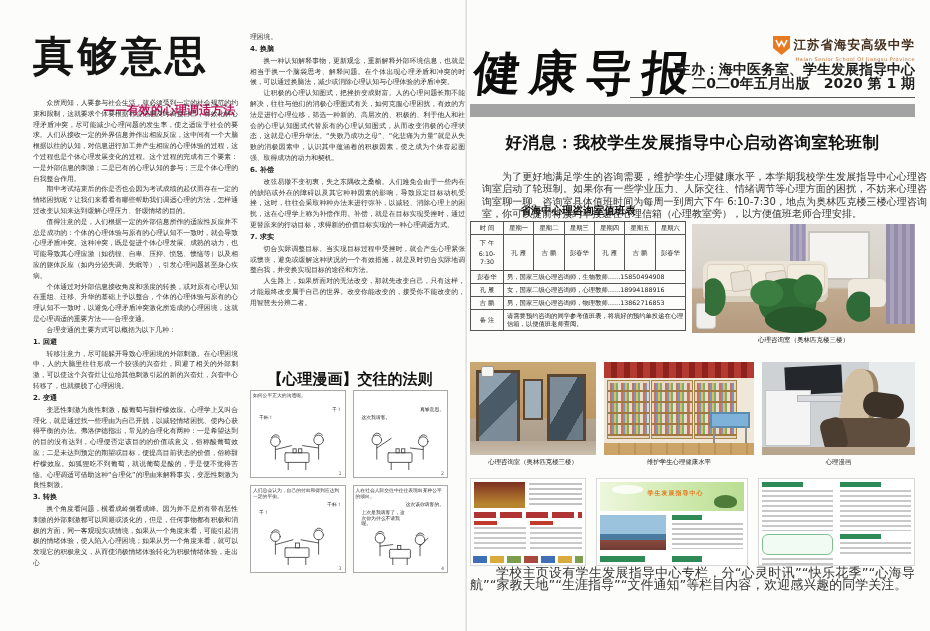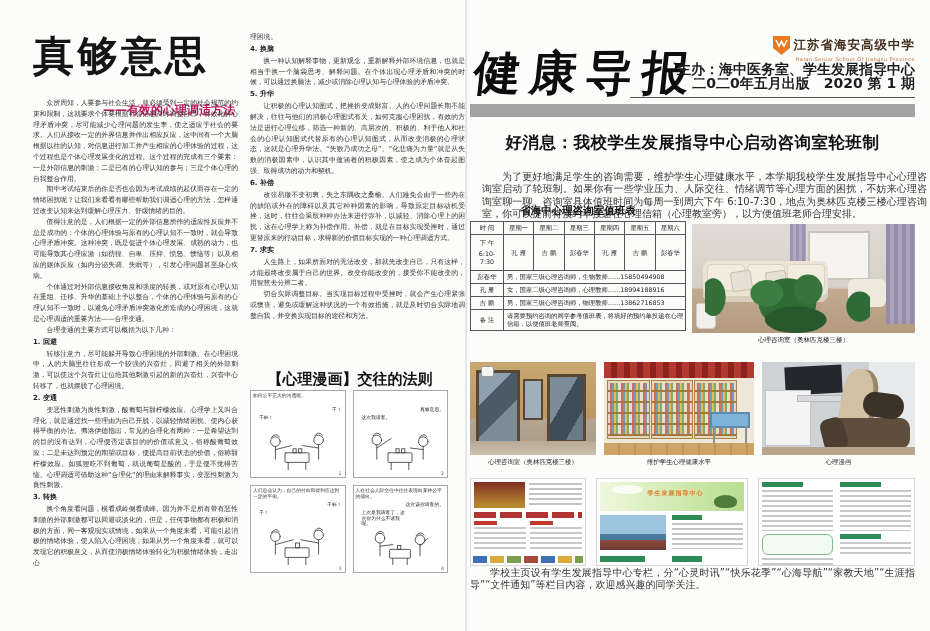--- a/index.html
+++ b/index.html
@@ -121,21 +121,21 @@
   .t2chip{position:absolute;left:50%;top:42%;width:20%;height:6%;background:#2e8b57;}
   .t2lines{position:absolute;left:50%;right:3%;top:51%;height:30%;background:repeating-linear-gradient(180deg,#c5c5c5 0 2px,transparent 2px 5px);}
   .t2f1{position:absolute;left:2%;bottom:3%;width:30%;height:7%;background:#2e8b57;}
   .t2f2{position:absolute;left:50%;bottom:3%;width:20%;height:7%;background:#2e8b57;}
   .t3col{position:absolute;top:3%;width:46%;height:94%;}
   .t3c1{left:2%;} .t3c2{right:2%;}
   .t3chip{height:7%;width:58%;background:#2e8b57;margin-bottom:3px;}
   .t3lines{height:50%;background:repeating-linear-gradient(180deg,#c8c8c8 0 2px,transparent 2px 5px);margin-bottom:3px;}
   .t3lines2{height:16%;background:repeating-linear-gradient(180deg,#c8c8c8 0 2px,transparent 2px 5px);}
   .t3card{height:24%;border:1px solid #7fbf8f;border-radius:6px;background:#f2faf4;margin-bottom:3px;}
-  .botcap{position:absolute;left:0;top:539px;width:100%;font-size:10px;line-height:11.5px;text-align:justify;text-indent:2em;margin:0;color:#333;}
+  .botcap{position:absolute;left:0;top:539px;width:100%;font-size:13px;line-height:11.5px;text-align:justify;text-indent:2em;margin:0;color:#333;}
   .sketch{stroke:#444;fill:none;stroke-width:1.1;stroke-linecap:round;}
 </style>
 </head>
 <body>
 
 <div class="sheet">
   <div class="fold"></div>
 
   <section class="page" id="pageL">
     <header class="title-block">
@@ -154,27 +154,26 @@
       <p class="bh">2. 变通</p>
       <p class="bp ind">变恶性刺激为良性刺激，酸葡萄与甜柠檬效应。心理学上又叫合理化，就是通过找一些理由为自己开脱，以减轻情绪困扰、使内心获得平衡的办法。弗洛伊德指出，常见的合理化有两种：一是希望达到的目的没有达到，心理便否定该目的的价值或意义，俗称酸葡萄效应；二是未达到预定的期望或目标，便提高目前状态的价值，俗称甜柠檬效应。如狐狸吃不到葡萄，就说葡萄是酸的，于是便不觉得苦恼。心理调适可借助这种“合理化”的理由来解释事实，变恶性刺激为良性刺激。</p>
       <p class="bh">3. 转换</p>
       <p class="bp ind">换个角度看问题，横看成岭侧看成峰。因为并不是所有带有恶性刺激的外部刺激都可以回避或淡化的，但是，任何事物都有积极和消极的方面，同一客观现实或情境，如果从一个角度来看，可能引起消极的情绪体验，使人陷入心理困境；如果从另一个角度来看，就可以发现它的积极意义，从而使消极情绪体验转化为积极情绪体验，走出心</p>
     </div>
 
     <div class="colB">
       <p class="bp">理困境。</p>
       <p class="bh">4. 换脑</p>
       <p class="bp ind">换一种认知解释事物，更新观念，重新解释外部环境信息，也就是相当于换一个脑袋思考、解释问题。在个体出现心理矛盾和冲突的时候，可以通过换脑法，减少或消除心理认知与心理体验的矛盾冲突。</p>
-      <p class="bh">5. 升华</p>
       <p class="bp ind">让积极的心理认知图式，把挫折变成财富。人的心理问题长期不能解决，往往与他们的消极心理图式有关，如何克服心理困扰，有效的方法是进行心理位移，筛选一种新的、高层次的、积极的、利于他人和社会的心理认知图式代替原有的心理认知图式，从而改变消极的心理状态，这就是心理升华法。“失败乃成功之母”、“化悲痛为力量”就是从失败的消极因素中，认识其中蕴涵着的积极因素，使之成为个体奋起图强、取得成功的动力和契机。</p>
       <p class="bh">6. 补偿</p>
       <p class="bp ind">改弦易辙不变初衷，失之东隅收之桑榆。人们难免会由于一些内在的缺陷或外在的障碍以及其它种种因素的影响，导致原定目标动机受挫，这时，往往会采取种种办法来进行弥补，以减轻、消除心理上的困扰，这在心理学上称为补偿作用。补偿，就是在目标实现受挫时，通过更替原来的行动目标，求得新的价值目标实现的一种心理调适方式。</p>
       <p class="bh">7. 求实</p>
+      <p class="bp ind">切合实际调整目标。当实现目标过程中受挫时，就会产生心理紧张或懊丧，避免或缓解这种状况的一个有效措施，就是及时切合实际地调整自我，并变换实现目标的途径和方法。</p>
       <p class="bp ind">人生路上，如果所面对的无法改变，那就先改变自己，只有这样，才能最终改变属于自己的世界。改变你能改变的，接受你不能改变的，用智慧去分辨二者。</p>
-      <p class="bp ind">切合实际调整目标。当实现目标过程中受挫时，就会产生心理紧张或懊丧，避免或缓解这种状况的一个有效措施，就是及时切合实际地调整自我，并变换实现目标的途径和方法。</p>
 
       <div class="comic-head">【心理漫画】交往的法则</div>
       <div class="comics">
         <figure class="panel">
           <figcaption class="pcap">如何公平正大的沟通呢。</figcaption>
           <span class="bub b0">干杯！</span>
           <span class="bub b1">干！</span>
           <svg class="fig" viewBox="0 0 90 60">
               <g class="sketch">
                 <circle cx="18" cy="22" r="6"></circle>

